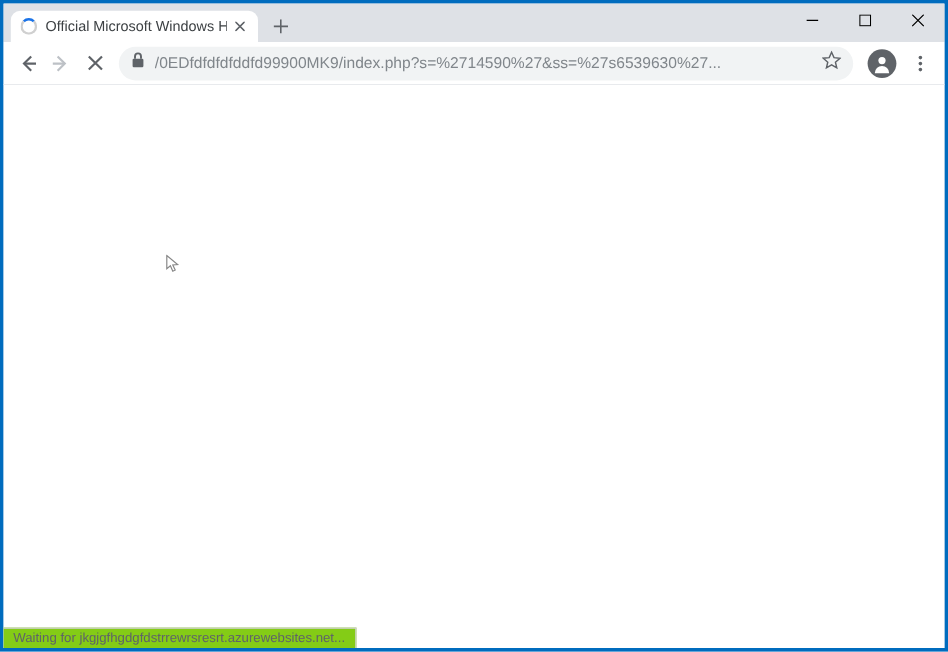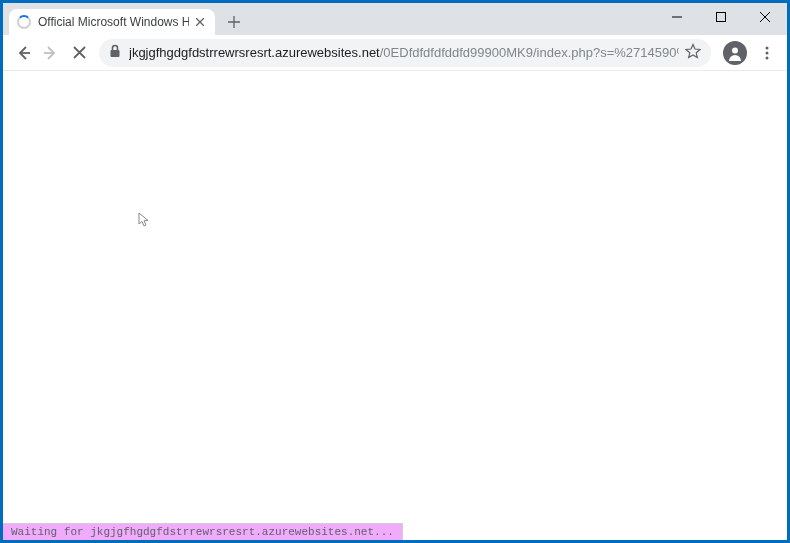--- a/index.html
+++ b/index.html
@@ -184,28 +184,27 @@
       top: 141px;
       left: 135px;
       color: #666;
       font-size: 15px;
       pointer-events: none;
     }
     .status-bar {
       position: absolute;
       bottom: 0;
       left: 0;
-      background: #f0abfc;
+      background: #84cc16;
       border: 1px solid #d0d0d0;
       border-left: none;
       border-bottom: none;
       padding: 2px 8px;
       font-size: 11px;
       color: #5f6368;
-      font-family: Liberation Mono, monospace;
     }
   </style>
 </head>
 <body>
 
 <div class="window">
   <div class="titlebar">
     <div class="tab">
       <div class="spinner"></div>
       <div class="tab-title">Official Microsoft Windows Help</div>
@@ -259,21 +258,20 @@
     </div>
 
     <div class="omnibox">
       <span class="lock-icon">
         <svg width="12" height="14" viewBox="0 0 12 14">
             <rect x="1.5" y="6" width="9" height="7" rx="1" fill="#5f6368"></rect>
             <path d="M3.5 6 V4 a2.5 2.5 0 0 1 5 0 V6" stroke="#5f6368" stroke-width="1.6" fill="none"></path>
           </svg>
       </span>
       <div class="url-text">
-        <span class="url-domain">jkgjgfhgdgfdstrrewrsresrt.azurewebsites.net</span>
           <span class="url-path">/0EDfdfdfdfddfd99900MK9/index.php?s=%2714590%27&amp;ss=%27s6539630%27...</span>
       </div>
       <span class="star-btn">
         <svg width="16" height="16" viewBox="0 0 16 16">
             <path d="M8 1.5 L10 6 L15 6.5 L11.2 9.8 L12.3 14.5 L8 12 L3.7 14.5 L4.8 9.8 L1 6.5 L6 6 Z" stroke="#5f6368" stroke-width="1.2" fill="none"></path>
           </svg>
       </span>
     </div>
 
     <div class="avatar">

